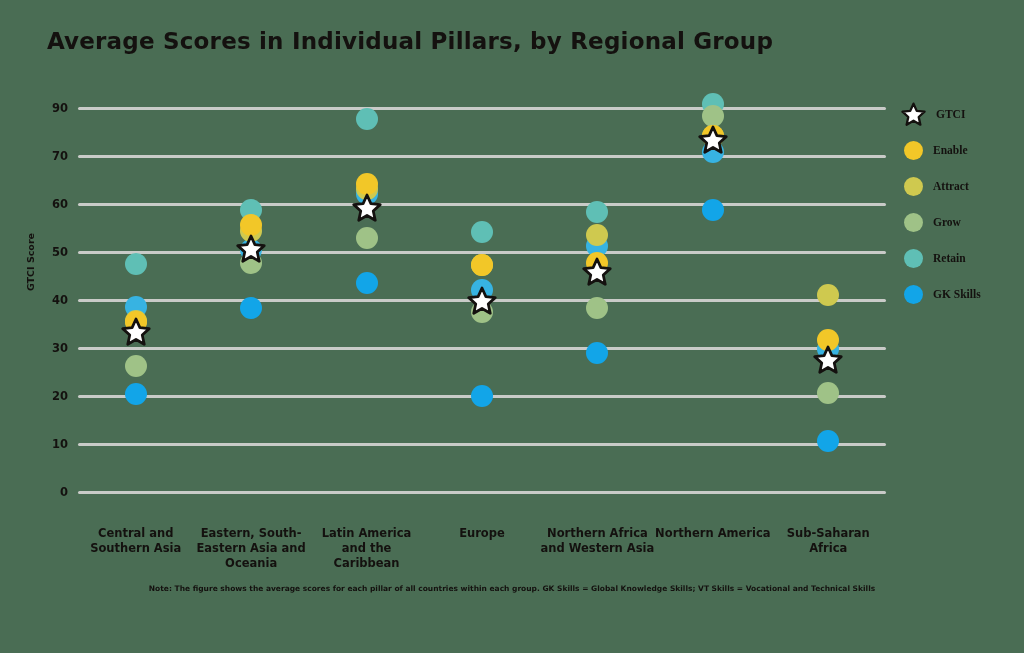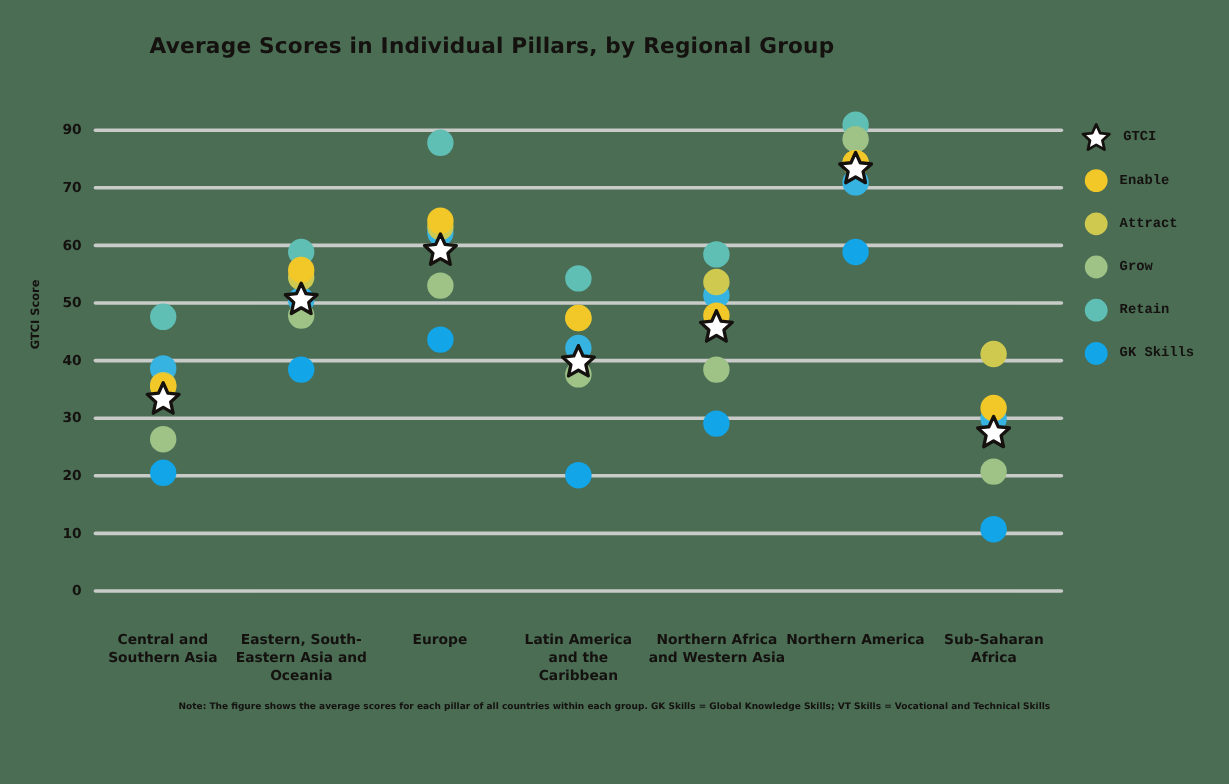--- a/index.html
+++ b/index.html
@@ -9,21 +9,21 @@
     font-family:"Liberation Sans", sans-serif;
     overflow:hidden;
     position:relative;
   }
   #chart-root{position:absolute;inset:0;}
 
   .chart-title{
     position:absolute;
     top:28px;left:0;width:820px;
     text-align:center;
-    font-size:18px;
+    font-size:23px;
     font-weight:bold;
     letter-spacing:0.2px;
     color:#14110f;
     font-family:"DejaVu Sans", sans-serif;
   }
 
   
   .plot{
     position:absolute;
     left:78px; top:92px;
@@ -107,21 +107,21 @@
   }
   .legend-star{
     width:25px;height:25px;flex:0 0 25px;margin-left:1px;
   }
   .legend-star svg{display:block;width:25px;height:25px;}
   .legend-label{
     margin-left:10px;
     font-size:11.5px;
     font-weight:bold;
     color:#14110f;
-    font-family:Liberation Mono, monospace;
+    font-family:Liberation Serif, serif;
     white-space:nowrap;
   }
 
   .note{
     position:absolute;
     left:0;top:584px;width:1024px;
     text-align:center;
     font-size:7.5px;
     font-weight:bold;
     color:#14110f;
@@ -248,22 +248,22 @@
       <div class="dot" style="left: 288.571px; top: 191.2px; background: rgb(18, 165, 232); z-index: 4;"></div>
       <div class="dot" style="left: 404px; top: 304px; background: rgb(18, 165, 232); z-index: 4;"></div>
       <div class="dot" style="left: 519.429px; top: 260.8px; background: rgb(18, 165, 232); z-index: 4;"></div>
       <div class="dot" style="left: 634.857px; top: 117.76px; background: rgb(18, 165, 232); z-index: 4;"></div>
       <div class="dot" style="left: 750.286px; top: 349.12px; background: rgb(18, 165, 232); z-index: 4;"></div>
     </div>
 
   <div class="xlabels" id="xlabels">
       <div class="xlabel">Central and Southern Asia</div>
       <div class="xlabel">Eastern, South-Eastern Asia and Oceania</div>
+      <div class="xlabel">Latin America and the Caribbean</div>
       <div class="xlabel">Europe</div>
-      <div class="xlabel">Latin America and the Caribbean</div>
       <div class="xlabel">Northern Africa and Western Asia</div>
       <div class="xlabel">Northern America</div>
       <div class="xlabel">Sub-Saharan Africa</div>
     </div>
 
   <div class="legend" id="legend">
       <div class="legend-row">
         <span class="legend-star">
           <svg viewBox="0 0 24 24">
             <path d="M12 1.6l3.1 6.9 7.5.8-5.6 5.1 1.6 7.4-6.6-3.8-6.6 3.8 1.6-7.4L1.4 9.3l7.5-.8z" fill="#ffffff" stroke="#14110f" stroke-width="2.2" stroke-linejoin="round"></path>

